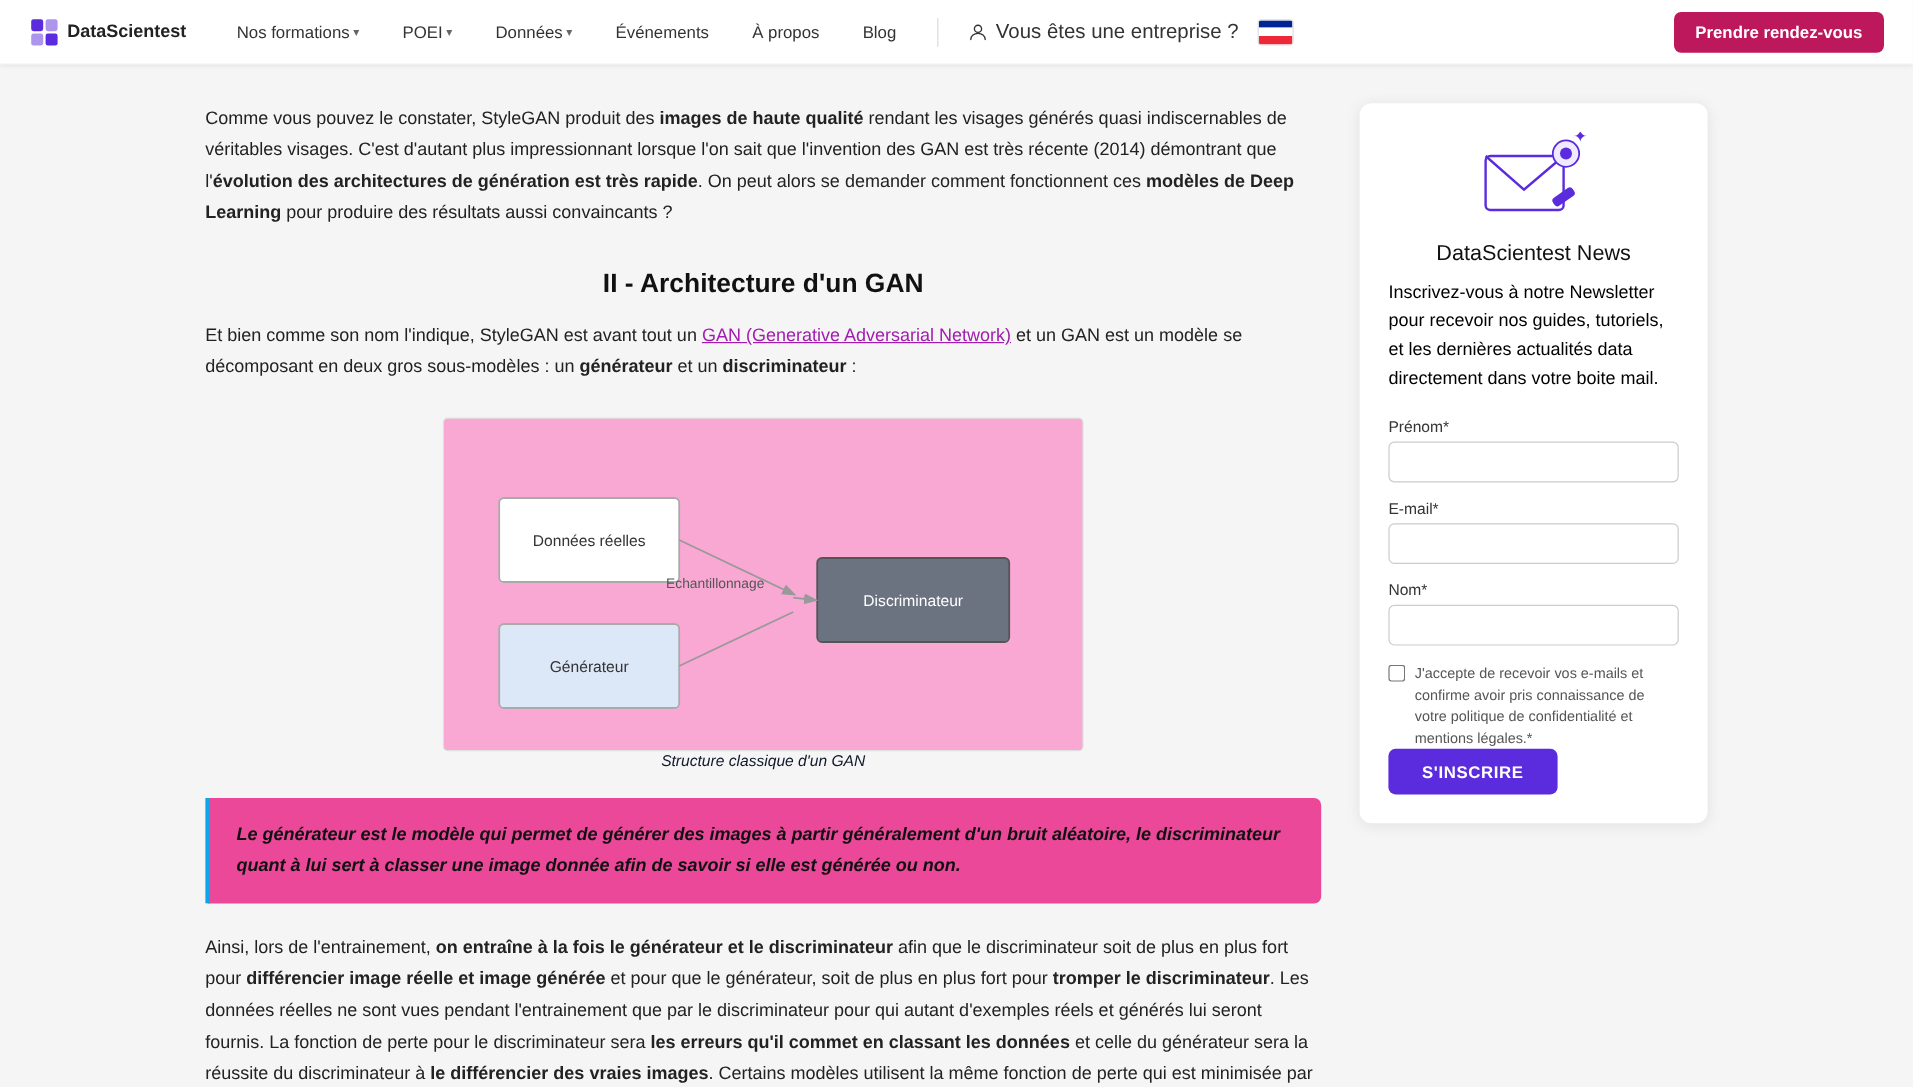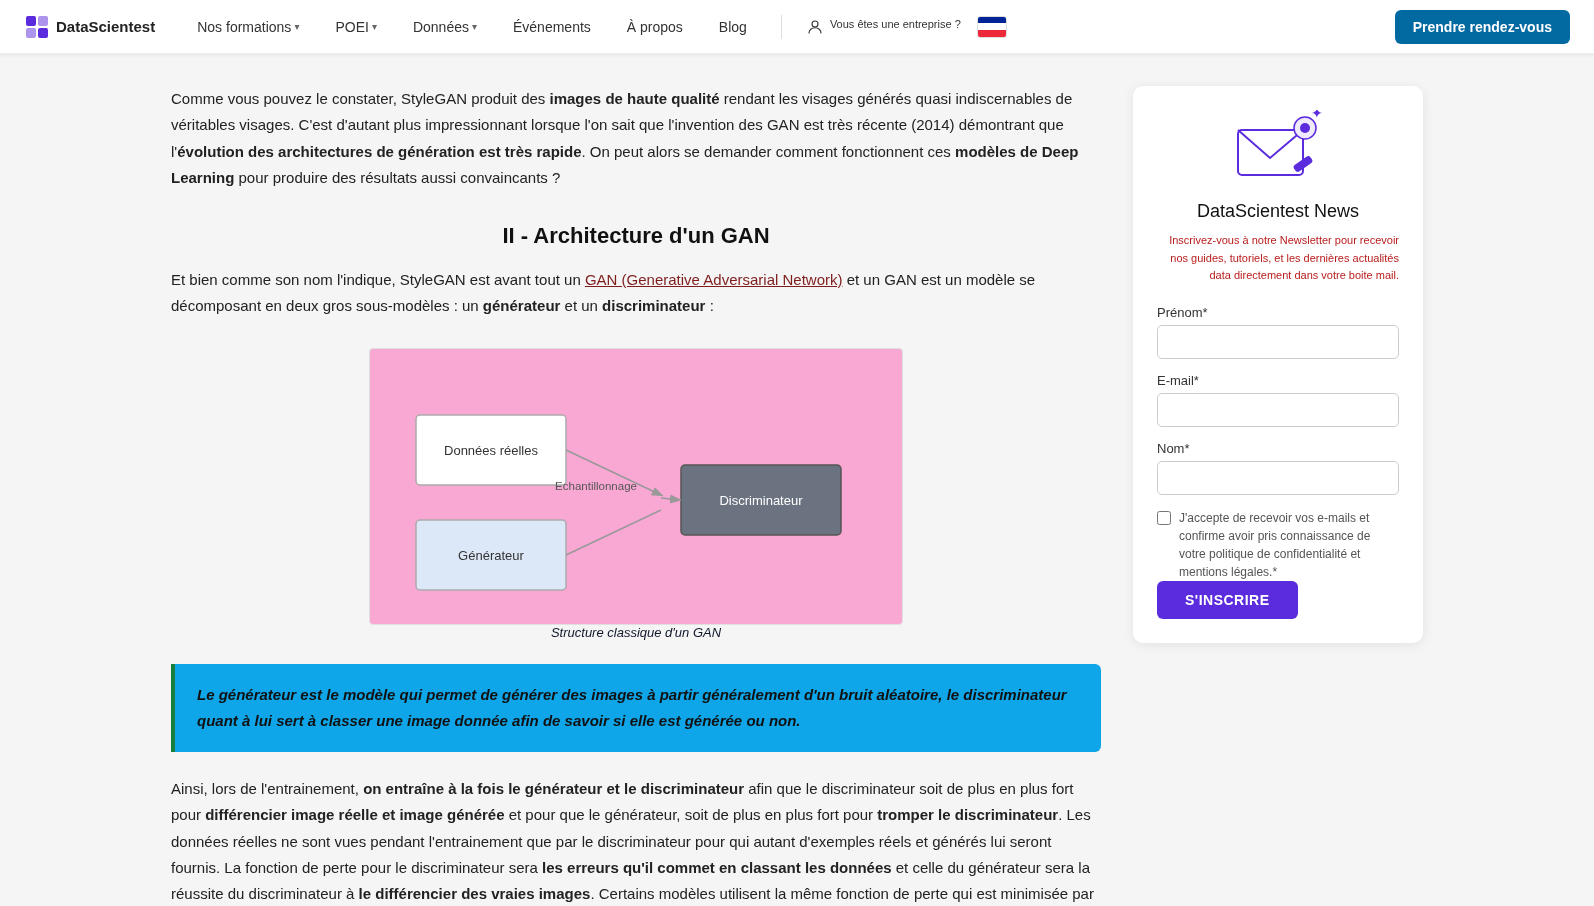--- a/index.html
+++ b/index.html
@@ -18,67 +18,67 @@
     .navbar-links { display: flex; align-items: center; gap: 16px; flex: 1; }
     .navbar-link {
       display: flex; align-items: center; gap: 3px;
       font-size: 14px; color: #333; padding: 6px 10px;
       text-decoration: none; cursor: pointer; border-radius: 4px;
       white-space: nowrap;
     }
     .navbar-link .chevron { font-size: 10px; color: #666; }
     .navbar-divider { width: 1px; height: 24px; background: #ddd; margin: 0 8px; }
     .navbar-right { display: flex; align-items: center; gap: 12px; }
-    .navbar-enterprise { display: flex; align-items: flex-start; gap: 6px; font-size: 11px; color: #333; cursor: pointer; }
+    .navbar-enterprise { display: flex; align-items: center; gap: 6px; font-size: 17px; color: #333; cursor: pointer; }
     .flag-icon {
       width: 30px; height: 22px; border-radius: 3px; overflow: hidden;
       display: flex; flex-direction: column; cursor: pointer; border: 1px solid #ddd;
     }
     .flag-blue { background: #002395; flex: 1; }
     .flag-white { background: #fff; flex: 1; }
     .flag-red { background: #ED2939; flex: 1; }
     .navbar-cta {
-      background: #0369a1; color: #fff; border: none; border-radius: 6px;
+      background: #be185d; color: #fff; border: none; border-radius: 6px;
       padding: 9px 18px; font-size: 14px; font-weight: 600; cursor: pointer;
       white-space: nowrap;
     }
 
     
     .page-wrapper { margin-top: 54px; display: flex; max-width: 1300px; margin-left: auto; margin-right: auto; padding: 32px 24px; gap: 32px; }
     .main-content { flex: 1; max-width: 1000px; }
     .sidebar { width: 290px; flex-shrink: 0; }
 
     
     .article-text { color: #222; line-height: 1.75; font-size: 15px; margin-bottom: 20px; }
     .article-text b { font-weight: 700; }
 
     .section-heading { font-size: 22px; font-weight: 700; color: #111; margin: 32px 0 18px; text-align: center; }
 
-    a.gan-link { color: #7f1d1d; text-decoration: underline; }
+    a.gan-link { color: #a21caf; text-decoration: underline; }
 
     
     .diagram-container { display: flex; flex-direction: column; align-items: center; margin: 28px 0 8px; }
     .diagram-svg-wrapper { background: #f9a8d4; border: 1px solid #e0e0e0; border-radius: 4px; padding: 16px; }
     .diagram-caption { font-size: 13px; color: #0f172a; font-style: italic; }
 
     
     .highlight-block {
-      background: #0ea5e9; border-left: 4px solid #15803d;
+      background: #ec4899; border-left: 4px solid #0ea5e9;
       padding: 18px 22px; margin: 24px 0; border-radius: 0 6px 6px 0;
       font-style: italic; font-weight: 700; font-size: 15px; line-height: 1.75; color: #111;
     }
 
     
     .sidebar-card {
       background: #fff; border-radius: 10px; padding: 24px;
       box-shadow: 0 2px 12px rgba(0,0,0,0.08);
     }
     .sidebar-icon-area { display: flex; justify-content: center; margin-bottom: 16px; }
     .sidebar-title { font-size: 18px; font-weight: 400; color: #111; margin-bottom: 10px; text-align: center; }
-    .sidebar-desc { font-size: 11px; color: #b91c1c; line-height: 1.6; margin-bottom: 20px; text-align: right; }
+    .sidebar-desc { font-size: 15px; color: #000000; line-height: 1.6; margin-bottom: 20px; }
     .form-group { margin-bottom: 14px; }
     .form-label { font-size: 13px; font-weight: 500; color: #333; margin-bottom: 5px; display: block; }
     .form-input {
       width: 100%; border: 1.5px solid #ccc; border-radius: 5px;
       padding: 8px 12px; font-size: 14px; color: #333; outline: none;
     }
     .checkbox-row { display: flex; align-items: flex-start; gap: 8px; }
     .checkbox-row input[type=checkbox] { margin-top: 2px; flex-shrink: 0; width: 14px; height: 14px; }
     .checkbox-label { font-size: 12px; color: #555; line-height: 1.5; }
     .submit-btn {

